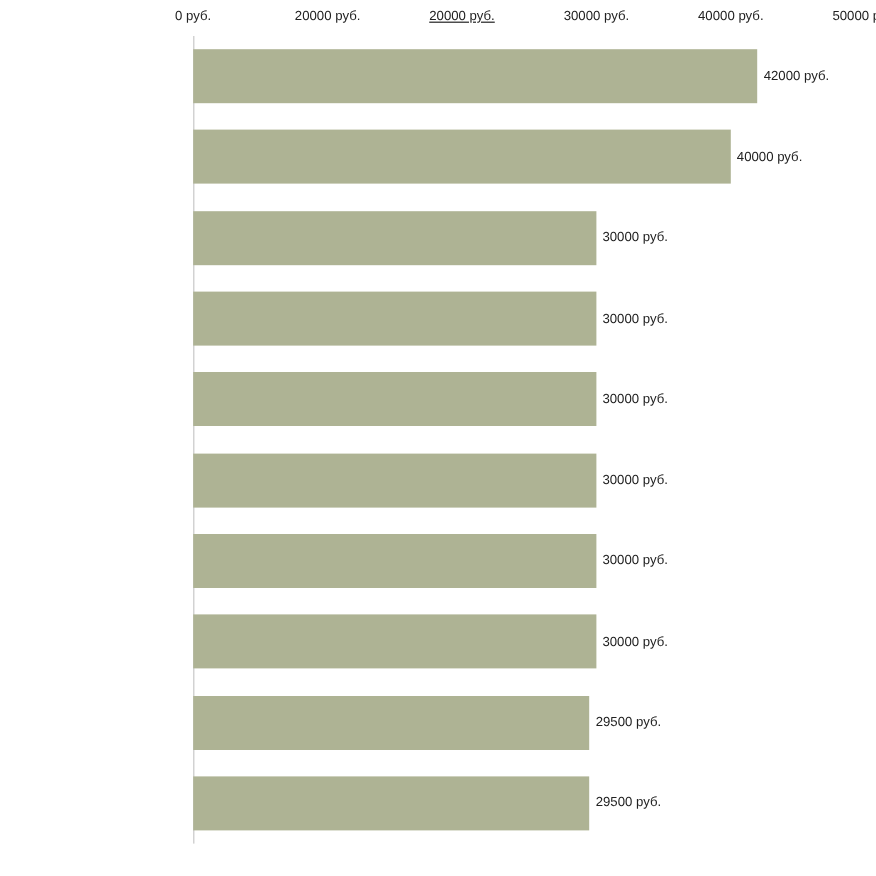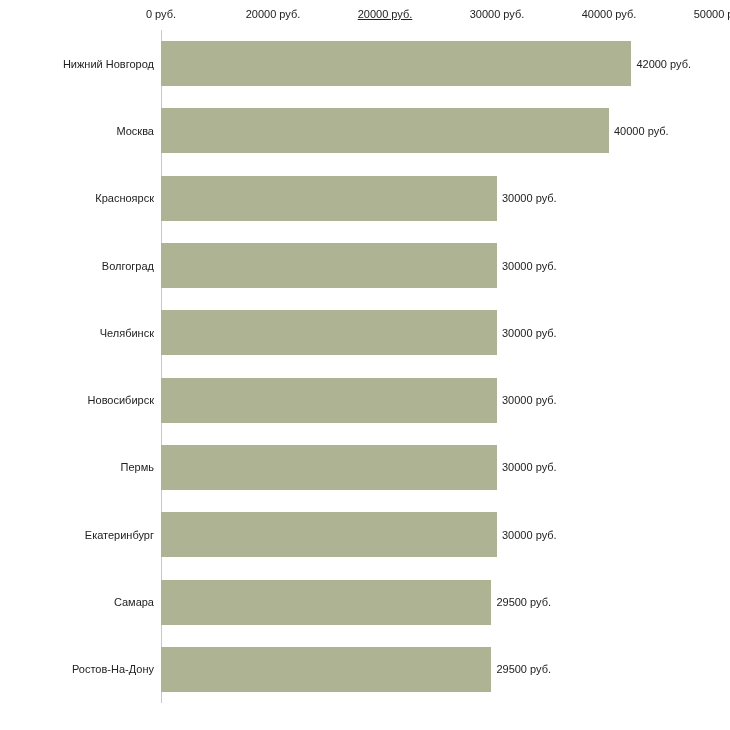--- a/index.html
+++ b/index.html
@@ -98,32 +98,20 @@
       <div class="tick-label" style="left: 121px;">0 руб.</div>
       <div class="tick-label" style="left: 233px;">20000 руб.</div>
       <div class="tick-label" style="left: 345px; text-decoration: underline;">20000 руб.</div>
       <div class="tick-label" style="left: 457px;">30000 руб.</div>
       <div class="tick-label" style="left: 569px;">40000 руб.</div>
       <div class="tick-label" style="left: 681px;">50000 руб.</div>
     </div>
 
   <div class="axis-line"></div>
 
-  <div class="cat-axis">
-      <div class="cat-label" style="top: 33.65px;">Нижний Новгород</div>
-      <div class="cat-label" style="top: 100.95px;">Москва</div>
-      <div class="cat-label" style="top: 168.25px;">Красноярск</div>
-      <div class="cat-label" style="top: 235.55px;">Волгоград</div>
-      <div class="cat-label" style="top: 302.85px;">Челябинск</div>
-      <div class="cat-label" style="top: 370.15px;">Новосибирск</div>
-      <div class="cat-label" style="top: 437.45px;">Пермь</div>
-      <div class="cat-label" style="top: 504.75px;">Екатеринбург</div>
-      <div class="cat-label" style="top: 572.05px;">Самара</div>
-      <div class="cat-label" style="top: 639.35px;">Ростов-На-Дону</div>
-    </div>
 
   <div class="plot">
       <div class="bar-row" style="top: 11.15px; height: 45px;">
         <div class="bar" style="width: 470.4px; background: rgb(174, 179, 148);"></div>
         <div class="bar-value" style="left: 470.4px;">42000 руб.</div>
       </div>
       <div class="bar-row" style="top: 78.45px; height: 45px;">
         <div class="bar" style="width: 448px; background: rgb(174, 179, 148);"></div>
         <div class="bar-value" style="left: 448px;">40000 руб.</div>
       </div>

